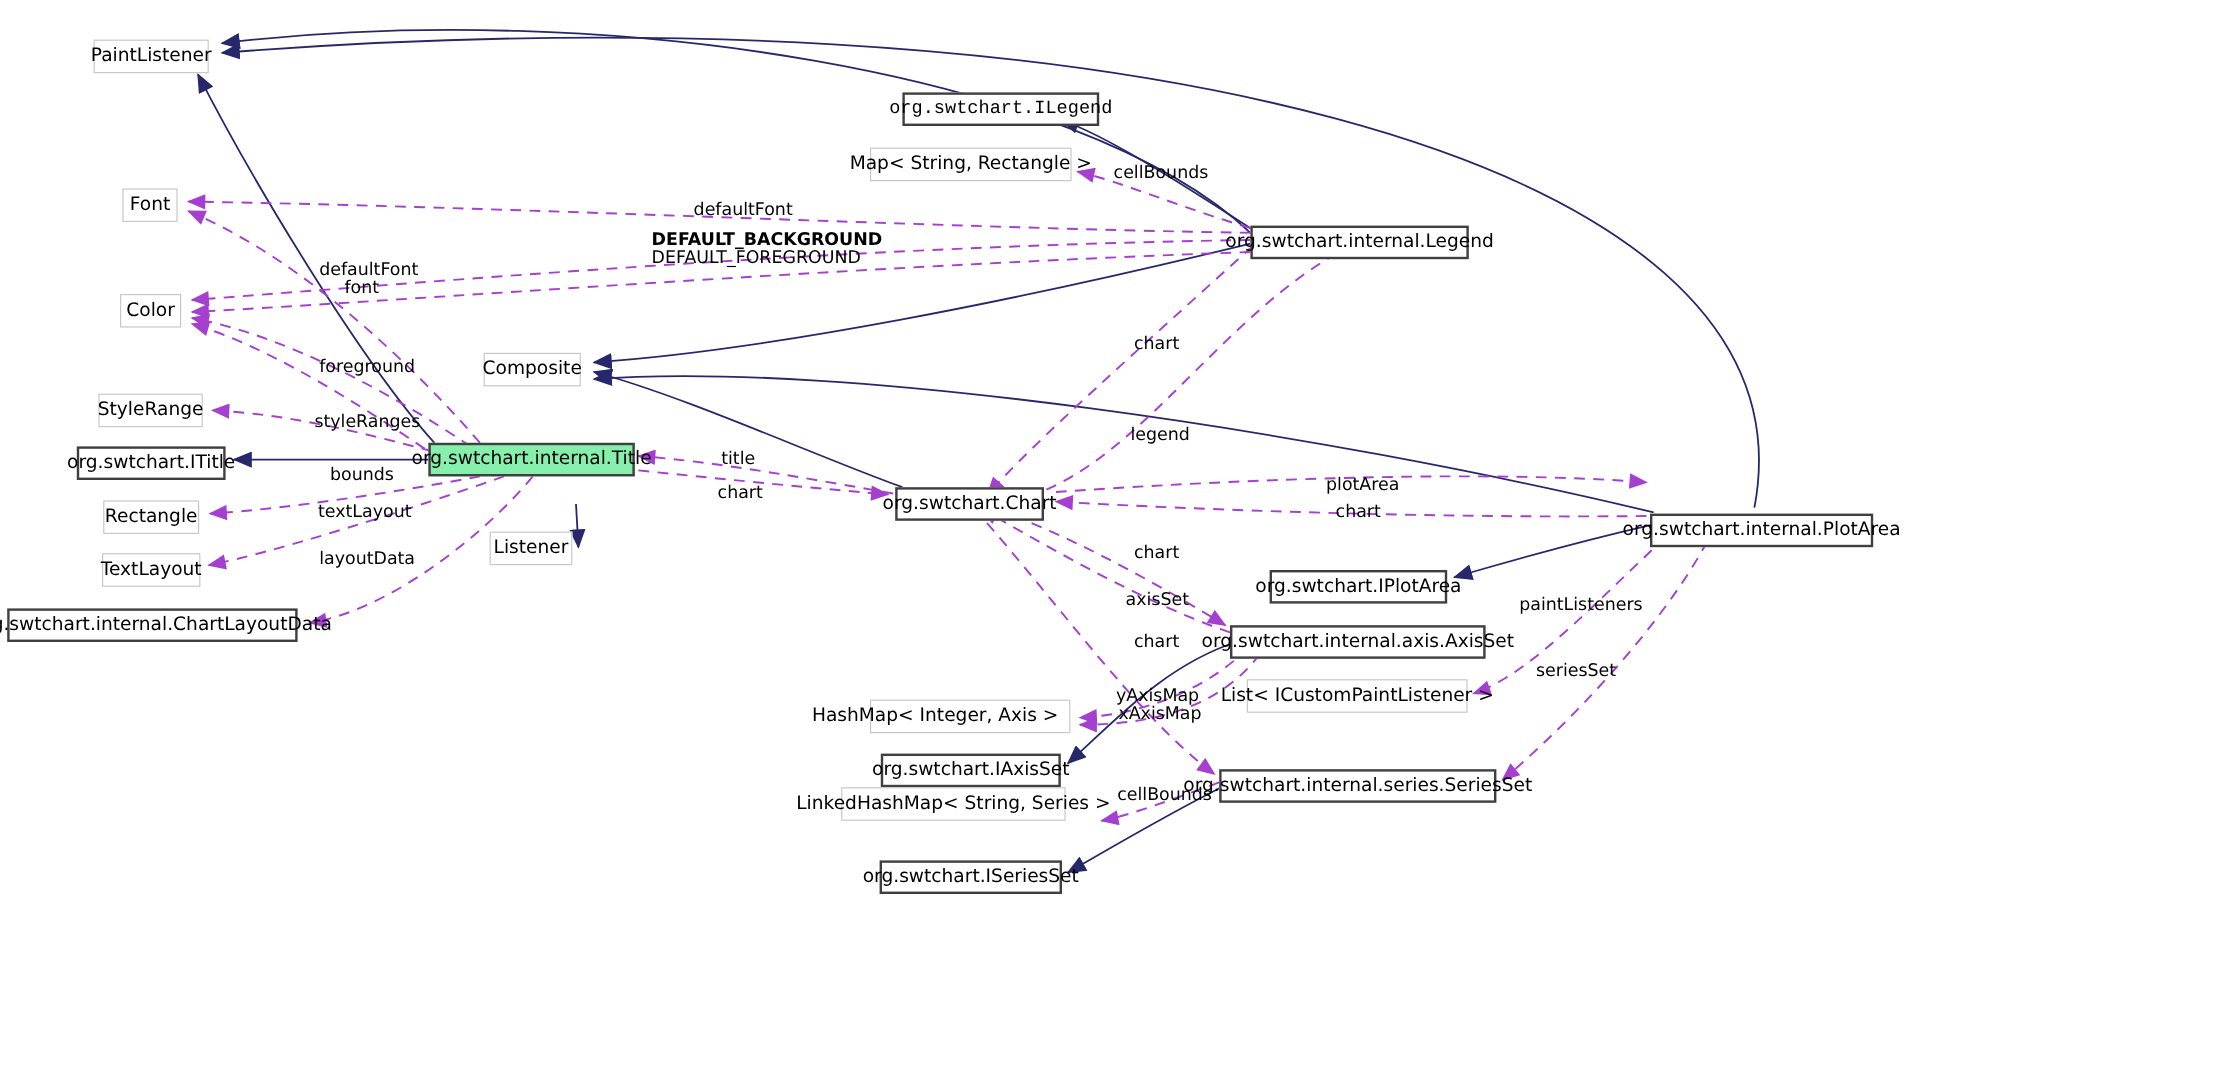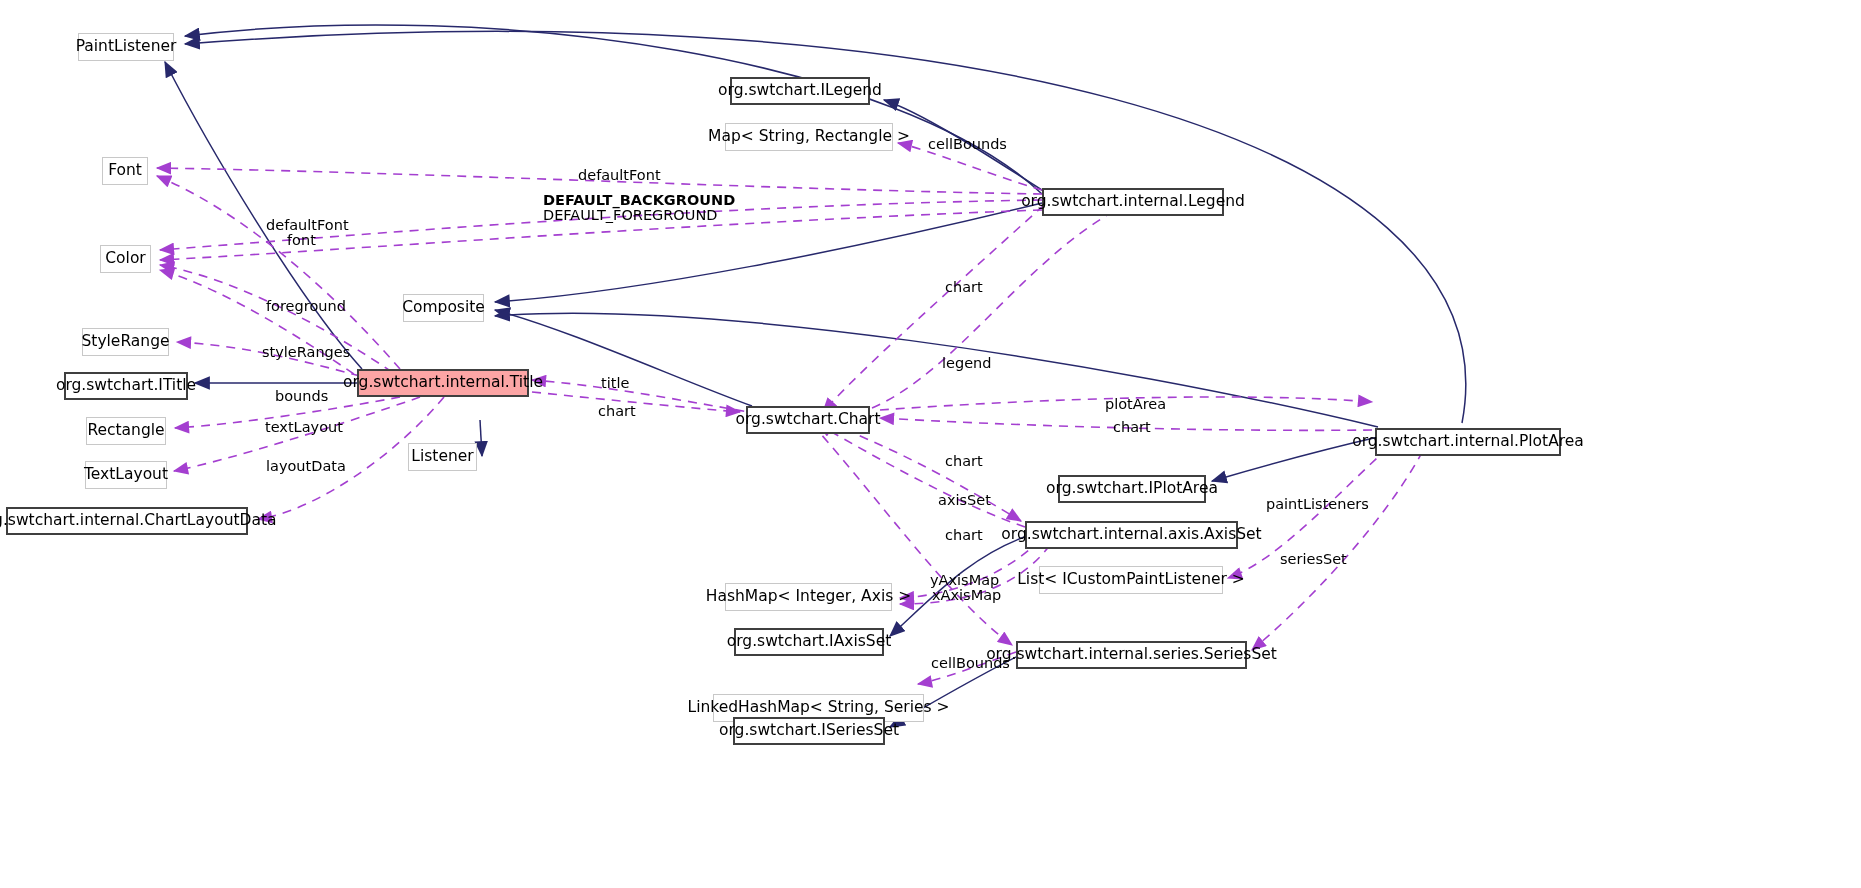--- a/index.html
+++ b/index.html
@@ -13,21 +13,21 @@
     white-space:nowrap;
     font-size:15.5px;
     line-height:1;
     color:#000000;
     background:#ffffff;
     border:1px solid #c8c8c8;
     padding:0 9px;
     height:28px;
   }
   .node.strong{border:2px solid #3f3f3f;}
-  .node.current{background:#fca5a5;border:2px solid #404040;}
+  .node.current{background:#86efac;border:2px solid #404040;}
   .elabel{
     position:absolute;
     font-size:14.5px;
     color:#000000;
     white-space:nowrap;
     line-height:1.15;
   }
 </style>
 </head>
 <body>
@@ -121,21 +121,21 @@
 
       <path d="M1400,437 C 1340,490 1280,560 1228,578"></path>
 
       <path d="M1430,437 C 1390,520 1300,610 1252,650"></path>
     </g>
   </svg>
 
   <div class="node light" style="left:78px;top:33px;width:96px;">
       <span>PaintListener</span>
     </div>
-  <div class="node strong" style="left:730px;top:77px;width:140px;">
+  <div class="node strong" style="left:752px;top:77px;width:164px;font-family:Liberation Mono, monospace;">
       <span>org.swtchart.ILegend</span>
     </div>
   <div class="node light" style="left:725px;top:123px;width:168px;">
       <span>Map&lt; String, Rectangle &gt;</span>
     </div>
   <div class="node light" style="left:102px;top:157px;width:46px;">
       <span>Font</span>
     </div>
   <div class="node strong" style="left:1042px;top:188px;width:182px;">
       <span>org.swtchart.internal.Legend</span>
@@ -175,30 +175,30 @@
     </div>
   <div class="node strong" style="left:6px;top:507px;width:242px;">
       <span>org.swtchart.internal.ChartLayoutData</span>
     </div>
   <div class="node strong" style="left:1025px;top:521px;width:213px;">
       <span>org.swtchart.internal.axis.AxisSet</span>
     </div>
   <div class="node light" style="left:1039px;top:566px;width:184px;">
       <span>List&lt; ICustomPaintListener &gt;</span>
     </div>
-  <div class="node light" style="left:725px;top:583px;width:167px;">
+  <div class="node light" style="left:725px;top:583px;width:167px;justify-content:flex-end;">
       <span>HashMap&lt; Integer, Axis &gt;</span>
     </div>
   <div class="node strong" style="left:734px;top:628px;width:150px;">
       <span>org.swtchart.IAxisSet</span>
     </div>
   <div class="node strong" style="left:1016px;top:641px;width:231px;">
       <span>org.swtchart.internal.series.SeriesSet</span>
     </div>
-  <div class="node light" style="left:701px;top:694px;width:211px;margin-left:12px;">
+  <div class="node light" style="left:701px;top:656px;width:187px;">
       <span>LinkedHashMap&lt; String, Series &gt;</span>
     </div>
   <div class="node strong" style="left:733px;top:717px;width:152px;">
       <span>org.swtchart.ISeriesSet</span>
     </div>
 
   <div class="elabel" style="left:928px;top:136px;">cellBounds</div>
   <div class="elabel" style="left:578px;top:167px;">defaultFont</div>
   <div class="elabel" style="left:543px;top:192px;font-weight:bold;">DEFAULT_BACKGROUND</div>
   <div class="elabel" style="left:543px;top:207px;">DEFAULT_FOREGROUND</div>

